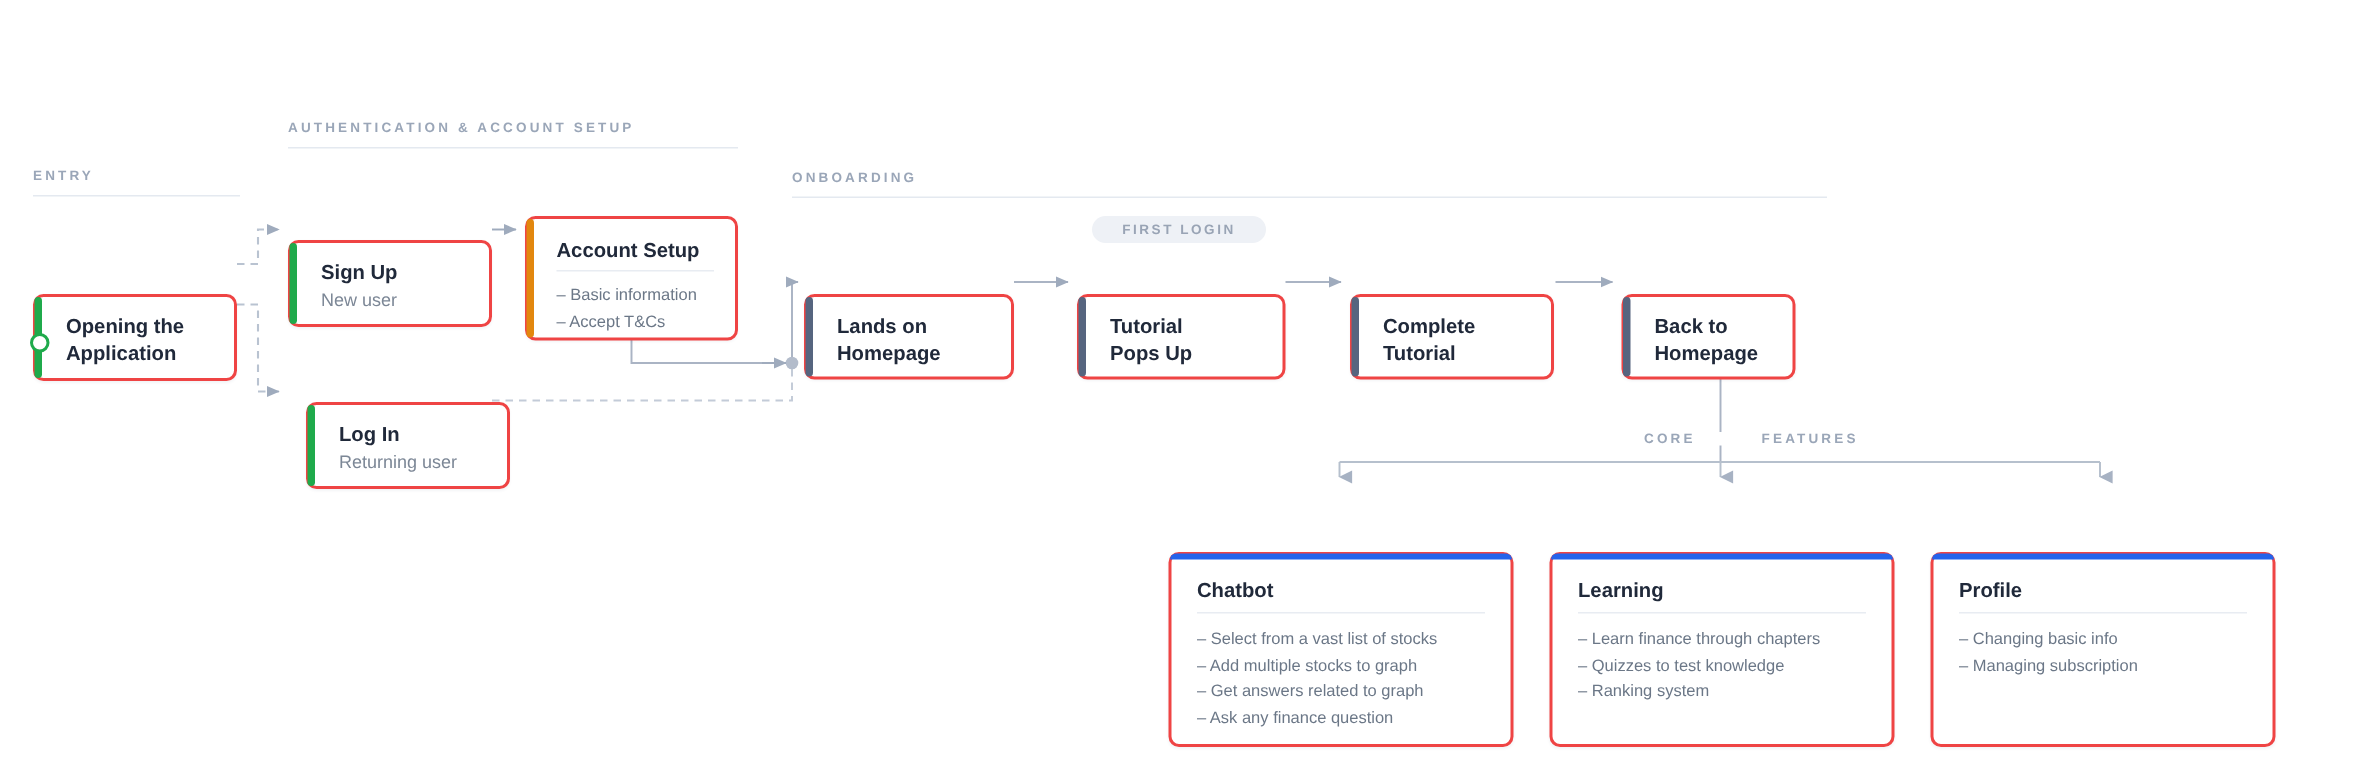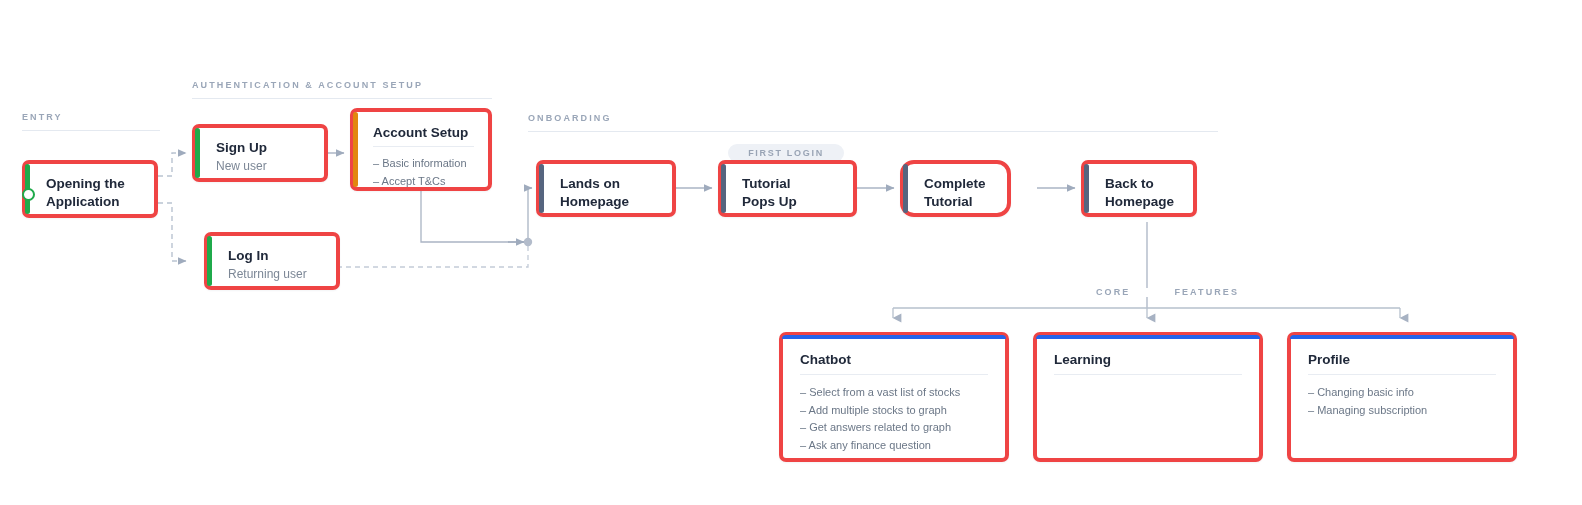--- a/index.html
+++ b/index.html
@@ -42,24 +42,25 @@
     margin-top: 8px;
     height: 1px;
     background: #e4e9f0;
     width: 100%;
   }
 
   
   .card {
     position: absolute;
     background: #ffffff;
-    border: 4px solid #ef4444;
+    border: 2px solid #ef4444;
     border-radius: 7px;
     box-sizing: border-box;
     box-shadow: 0 1px 2px rgba(24,39,75,0.05);
+    margin-top: 36px;
   }
   .accent {
     position: absolute;
     left: -1px;
     top: 0;
     bottom: 0;
     width: 5px;
     border-radius: 3px;
   }
   .accent.green { background: #1faa4b; }
@@ -249,21 +250,21 @@
   </div>
 
   <div class="badge" style="left:728px; top:144px; width:116px; height:18px;">FIRST LOGIN</div>
 
   <div class="card" style="left:718px; top:160px; width:139px; height:57px;">
     <div class="accent navy"></div>
     <div class="card-title" style="left:20px; top:11px;">Tutorial
 Pops Up</div>
   </div>
 
-  <div class="card" style="left:900px; top:160px; width:111px; height:57px;border-radius:14px;">
+  <div class="card" style="left:900px; top:160px; width:136px; height:57px;">
     <div class="accent navy"></div>
     <div class="card-title" style="left:20px; top:11px;">Complete
 Tutorial</div>
   </div>
 
   <div class="card" style="left:1081px; top:160px; width:116px; height:57px;">
     <div class="accent navy"></div>
     <div class="card-title" style="left:20px; top:11px;">Back to
 Homepage</div>
   </div>
@@ -277,20 +278,25 @@
       <div class="lc-item">– Add multiple stocks to graph</div>
       <div class="lc-item">– Get answers related to graph</div>
       <div class="lc-item">– Ask any finance question</div>
     </div>
   </div>
 
   <div class="card list-card feat-card" style="left:1033px; top:332px; width:230px; height:130px;">
     <div class="feat-top"></div>
     <div class="lc-title">Learning</div>
     <div class="lc-rule"></div>
+    <div class="lc-items">
+      <div class="lc-item">– Learn finance through chapters</div>
+      <div class="lc-item">– Quizzes to test knowledge</div>
+      <div class="lc-item">– Ranking system</div>
+    </div>
   </div>
 
   <div class="card list-card feat-card" style="left:1287px; top:332px; width:230px; height:130px;">
     <div class="feat-top"></div>
     <div class="lc-title">Profile</div>
     <div class="lc-rule"></div>
     <div class="lc-items">
       <div class="lc-item">– Changing basic info</div>
       <div class="lc-item">– Managing subscription</div>
     </div>

